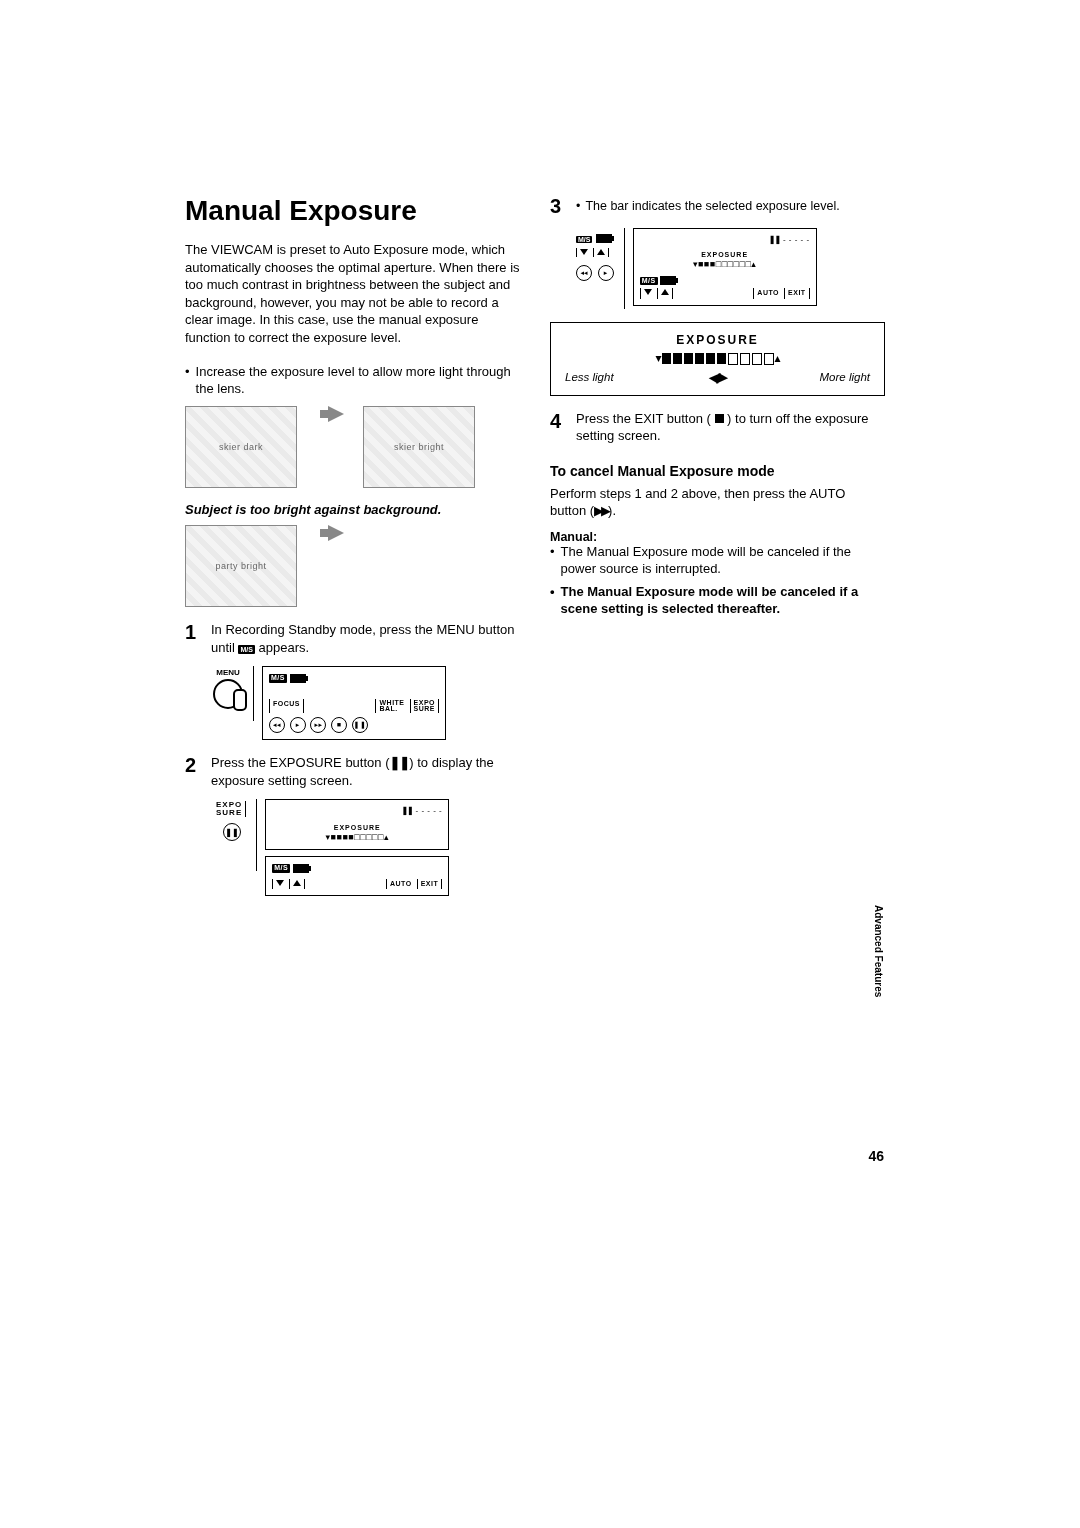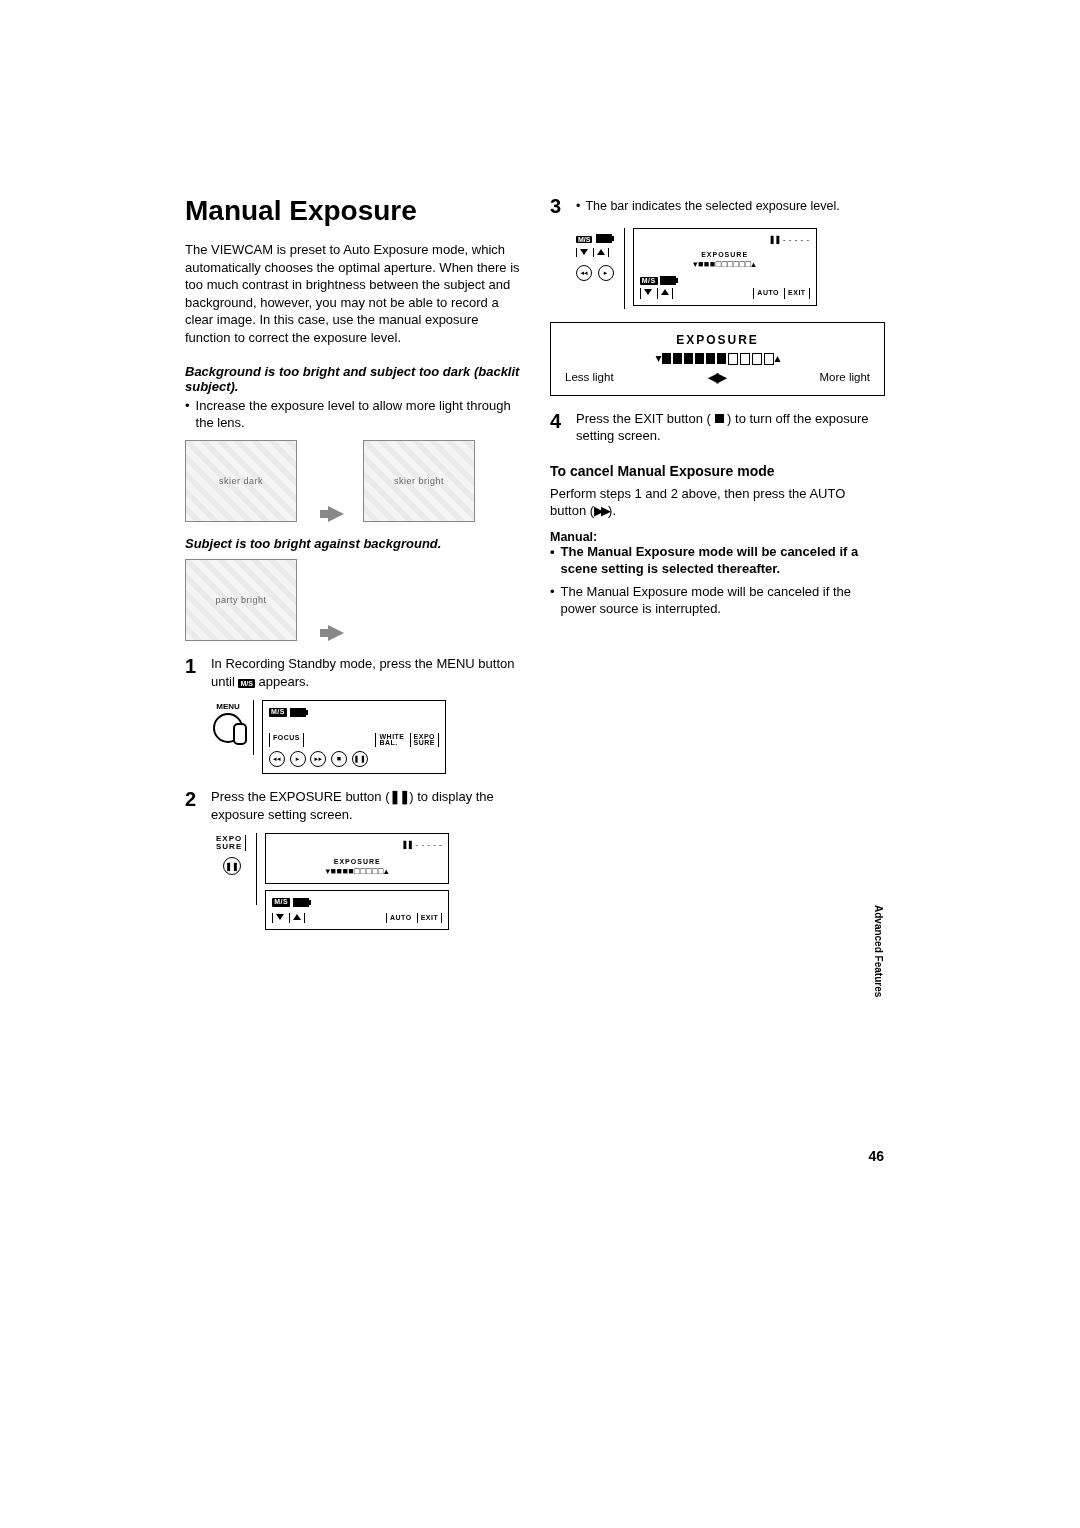--- a/index.html
+++ b/index.html
@@ -90,21 +90,21 @@
     display: inline-flex;
     align-items: center;
     justify-content: center;
     font-size: 9px;
     color: #666;
     letter-spacing: .5px;
     text-align:center;
   }
   .img-row {
     display: flex;
-    align-items: flex-end;
+    align-items: flex-start;
     gap: 19px;
     margin: 8px 0 14px 0;
   }
   .arrow-right {
     width: 0; height: 0;
     border-top: 8px solid transparent;
     border-bottom: 8px solid transparent;
     border-left: 16px solid #888;
     position: relative;
   }
@@ -223,20 +223,21 @@
     font-size:12px;
   }
   .exposure-bar{
     margin:4px 0;
     font-size:12px;
     letter-spacing:-1px;
   }
   .exposure-bar span.f{display:inline-block;width:9px;height:11px;background:#000;margin:0 1px;vertical-align:middle;}
   .exposure-bar span.e{display:inline-block;width:8px;height:10px;border:1px solid #000;margin:0 1px;vertical-align:middle;}
   .exposure-caption{
+    font-style:italic;
     font-size:11.5px;
     display:flex;
     justify-content:space-between;
     align-items:center;
   }
   .dbl-arrow{
     font-size:14px;
     letter-spacing:-2px;
   }
   .side-tab {
@@ -260,21 +261,20 @@
 </style>
 </head>
 <body>
 
 <div class="page">
 
   <div class="col">
     <h1>Manual Exposure</h1>
     <div class="intro">The VIEWCAM is preset to Auto Exposure mode, which automatically chooses the optimal aperture. When there is too much contrast in brightness between the subject and background, however, you may not be able to record a clear image. In this case, use the manual exposure function to correct the exposure level.</div>
 
-    <div class="subhead">Background is too bright and subject too dark (backlit subject).</div>
     <div class="bullet">
         <span>Increase the exposure level to allow more light through the lens.</span>
       </div>
 
     <div class="img-row">
       <div class="placeholder" style="width:110px;height:80px">skier dark</div>
       <div style="position:relative;padding-left:12px">
           <div class="arrow-right"></div>
         </div>
       <div class="placeholder" style="width:110px;height:80px">skier bright</div>
@@ -413,24 +413,24 @@
         <span>Press the EXIT button ( </span><span class="stop-glyph"></span><span> ) to turn off the exposure setting screen.</span>
       </div>
     </div>
 
     <h3>To cancel Manual Exposure mode</h3>
     <div style="line-height:1.35">
       <span>Perform steps 1 and 2 above, then press the AUTO button (</span><span class="ff-glyph">▶▶</span><span>).</span>
     </div>
 
     <div class="notes-hd">Manual:</div>
+    <div class="bullet">
+        <span>The Manual Exposure mode will be canceled if the power source is interrupted.</span>
+      </div>
     <div class="bullet bold">
         <span>The Manual Exposure mode will be canceled if a scene setting is selected thereafter.</span>
       </div>
-    <div class="bullet">
-        <span>The Manual Exposure mode will be canceled if the power source is interrupted.</span>
-      </div>
 
   </div>
 </div>
 
 <div class="side-tab">Advanced Features</div>
 <div class="page-num">46</div>
 
 </body></html>

